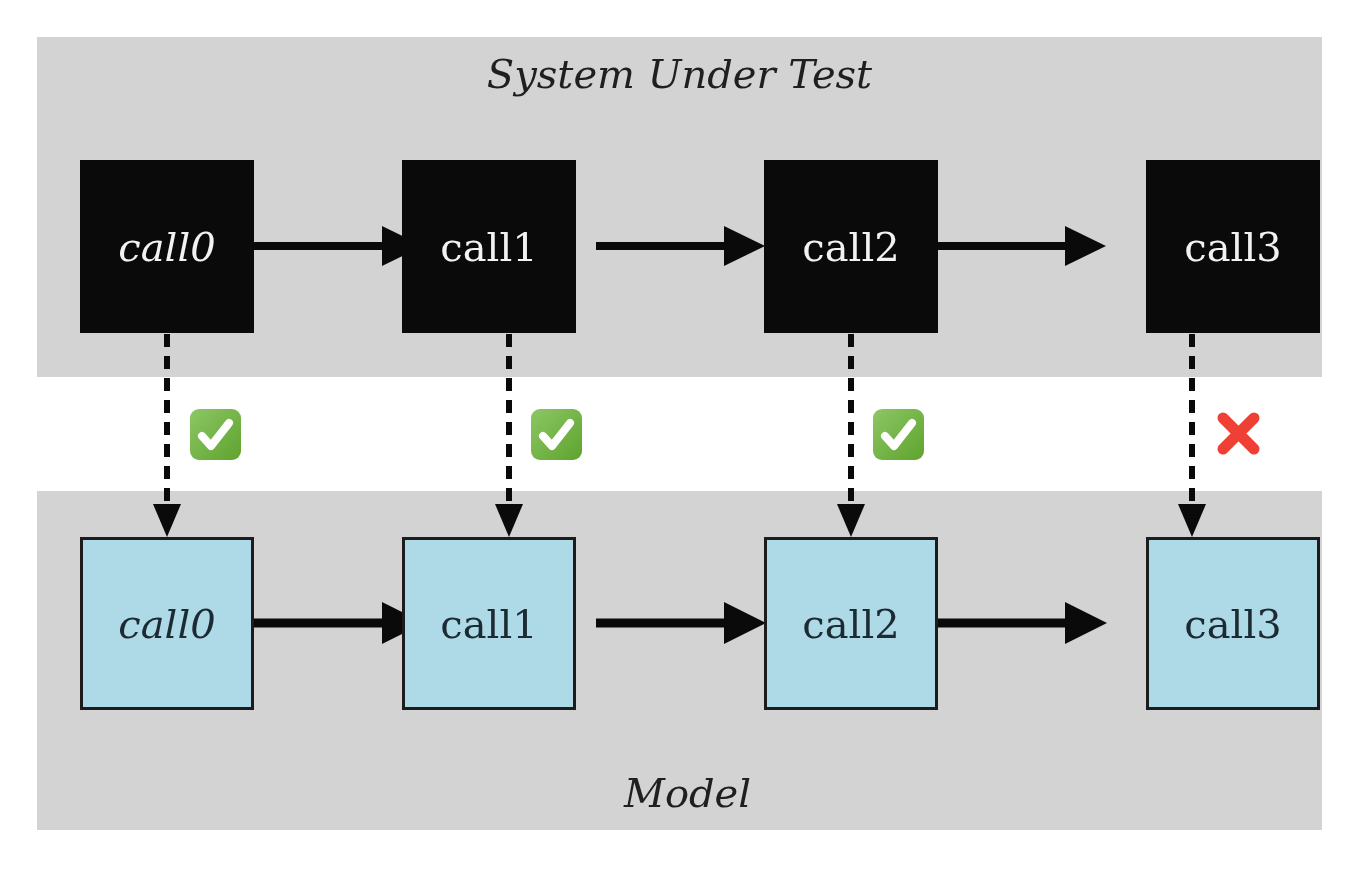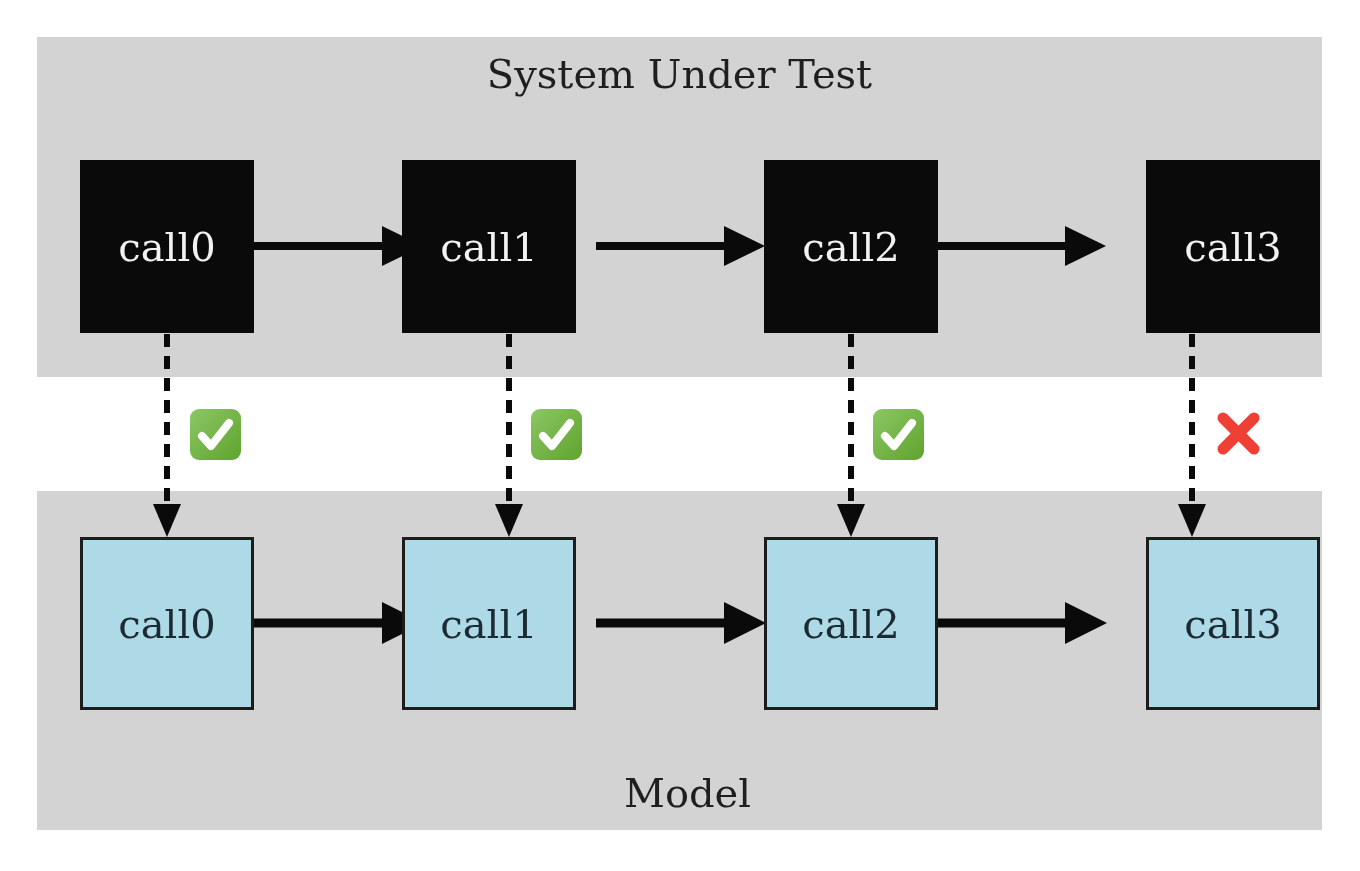--- a/index.html
+++ b/index.html
@@ -22,20 +22,21 @@
     width: 1360px;
     height: 871px;
     background: #ffffff;
     overflow: hidden;
   }
   .band {
     position: absolute;
     left: 37px;
     width: 1285px;
     background: var(--band-background);
+    font-style: italic;
   }
   .band-sut { top: 37px; height: 340px; }
   .band-model { top: 491px; height: 339px; }
   .band-title {
     position: absolute;
     width: 100%;
     text-align: center;
     font-size: 40px;
     color: var(--title-color);
   }
@@ -54,21 +55,21 @@
     top: 160px;
     background: var(--sut-node-fill);
     color: var(--sut-node-text);
   }
   .model-node {
     top: 537px;
     background: var(--model-node-fill);
     border: 3px solid var(--model-node-border);
     color: var(--model-node-text);
   }
-  .col-0 { left: 80px; }
+  .col-0 { left: 80px; font-style: italic; }
   .col-1 { left: 402px; }
   .col-2 { left: 764px; }
   .col-3 { left: 1146px; }
   .arrows {
     position: absolute;
     left: 0; top: 0;
     width: 1360px;
     height: 871px;
     pointer-events: none;
   }

